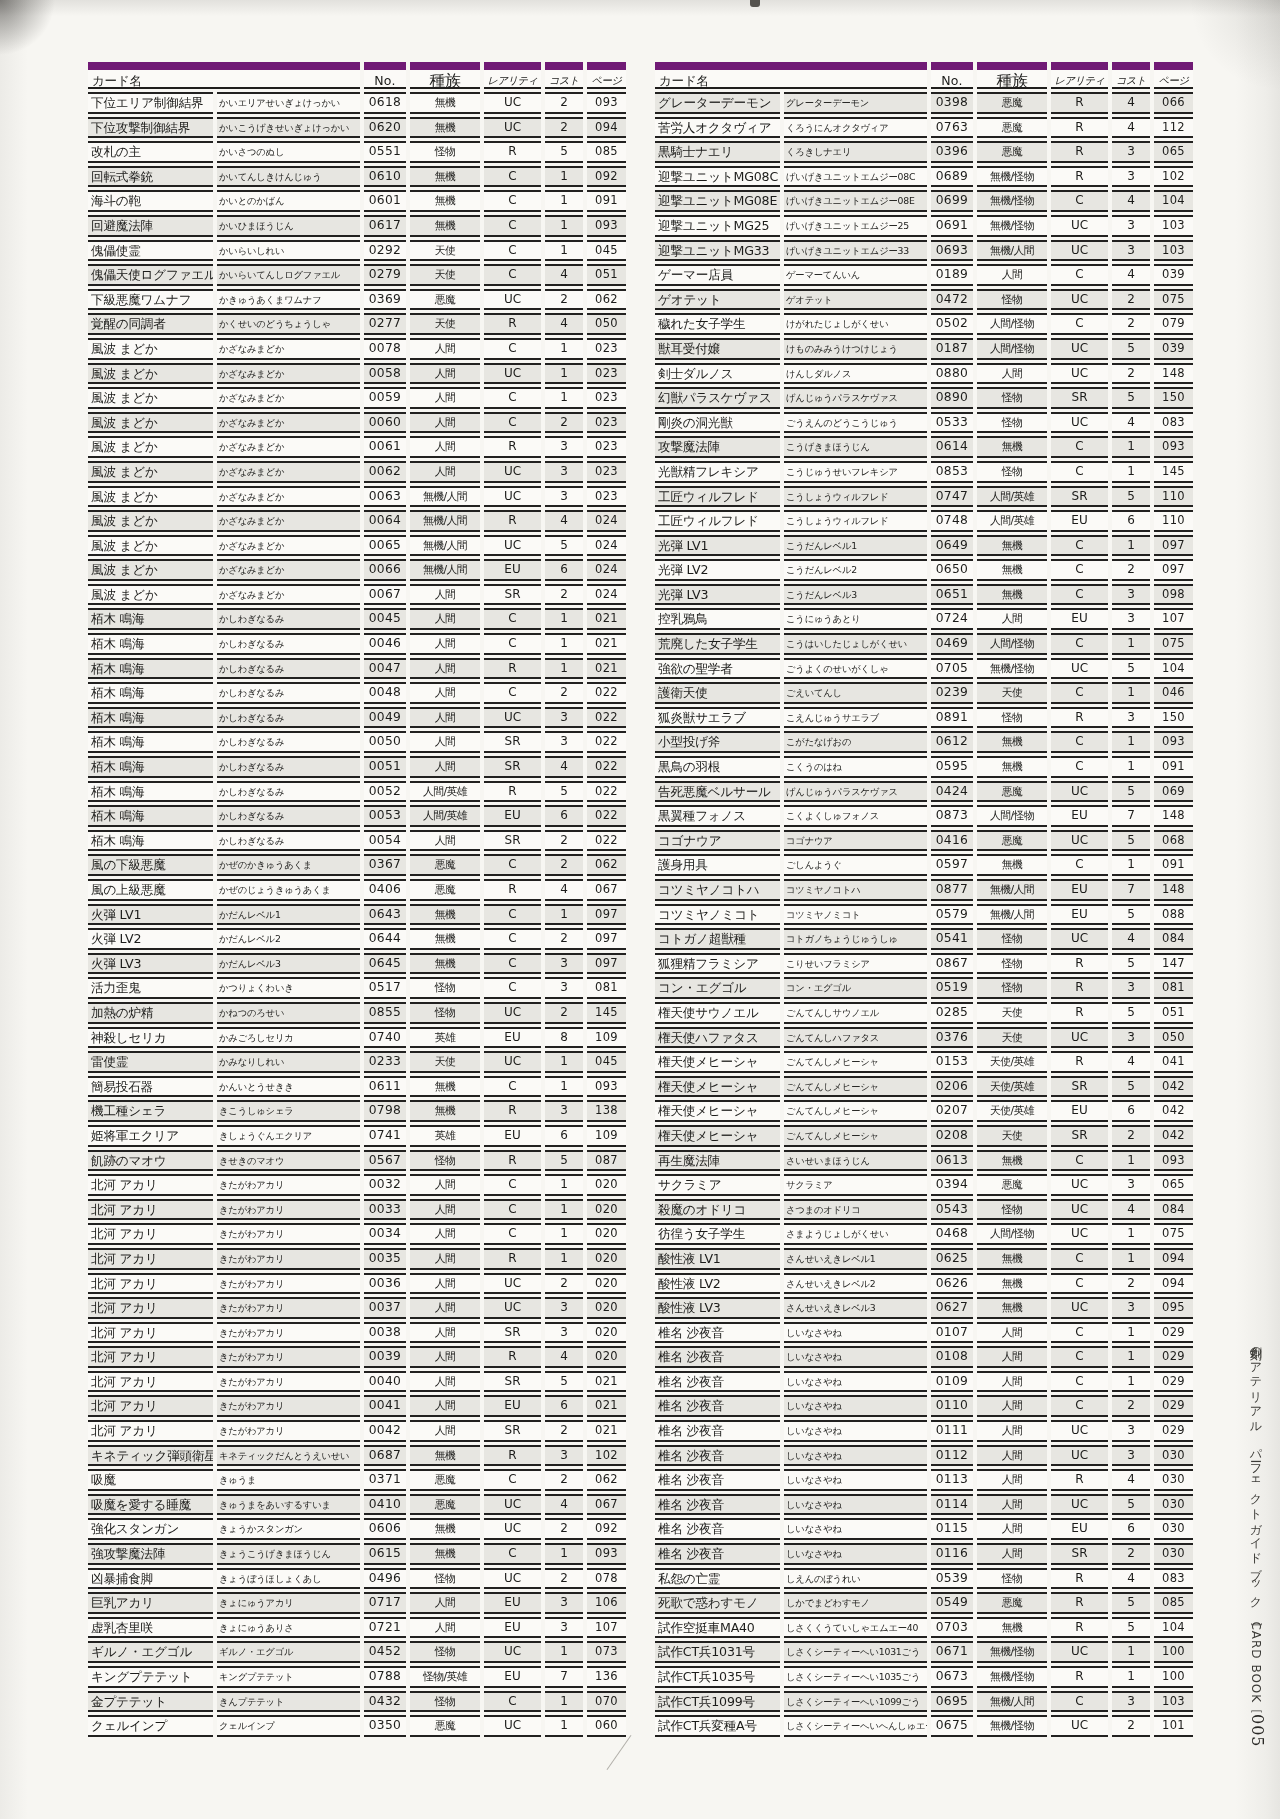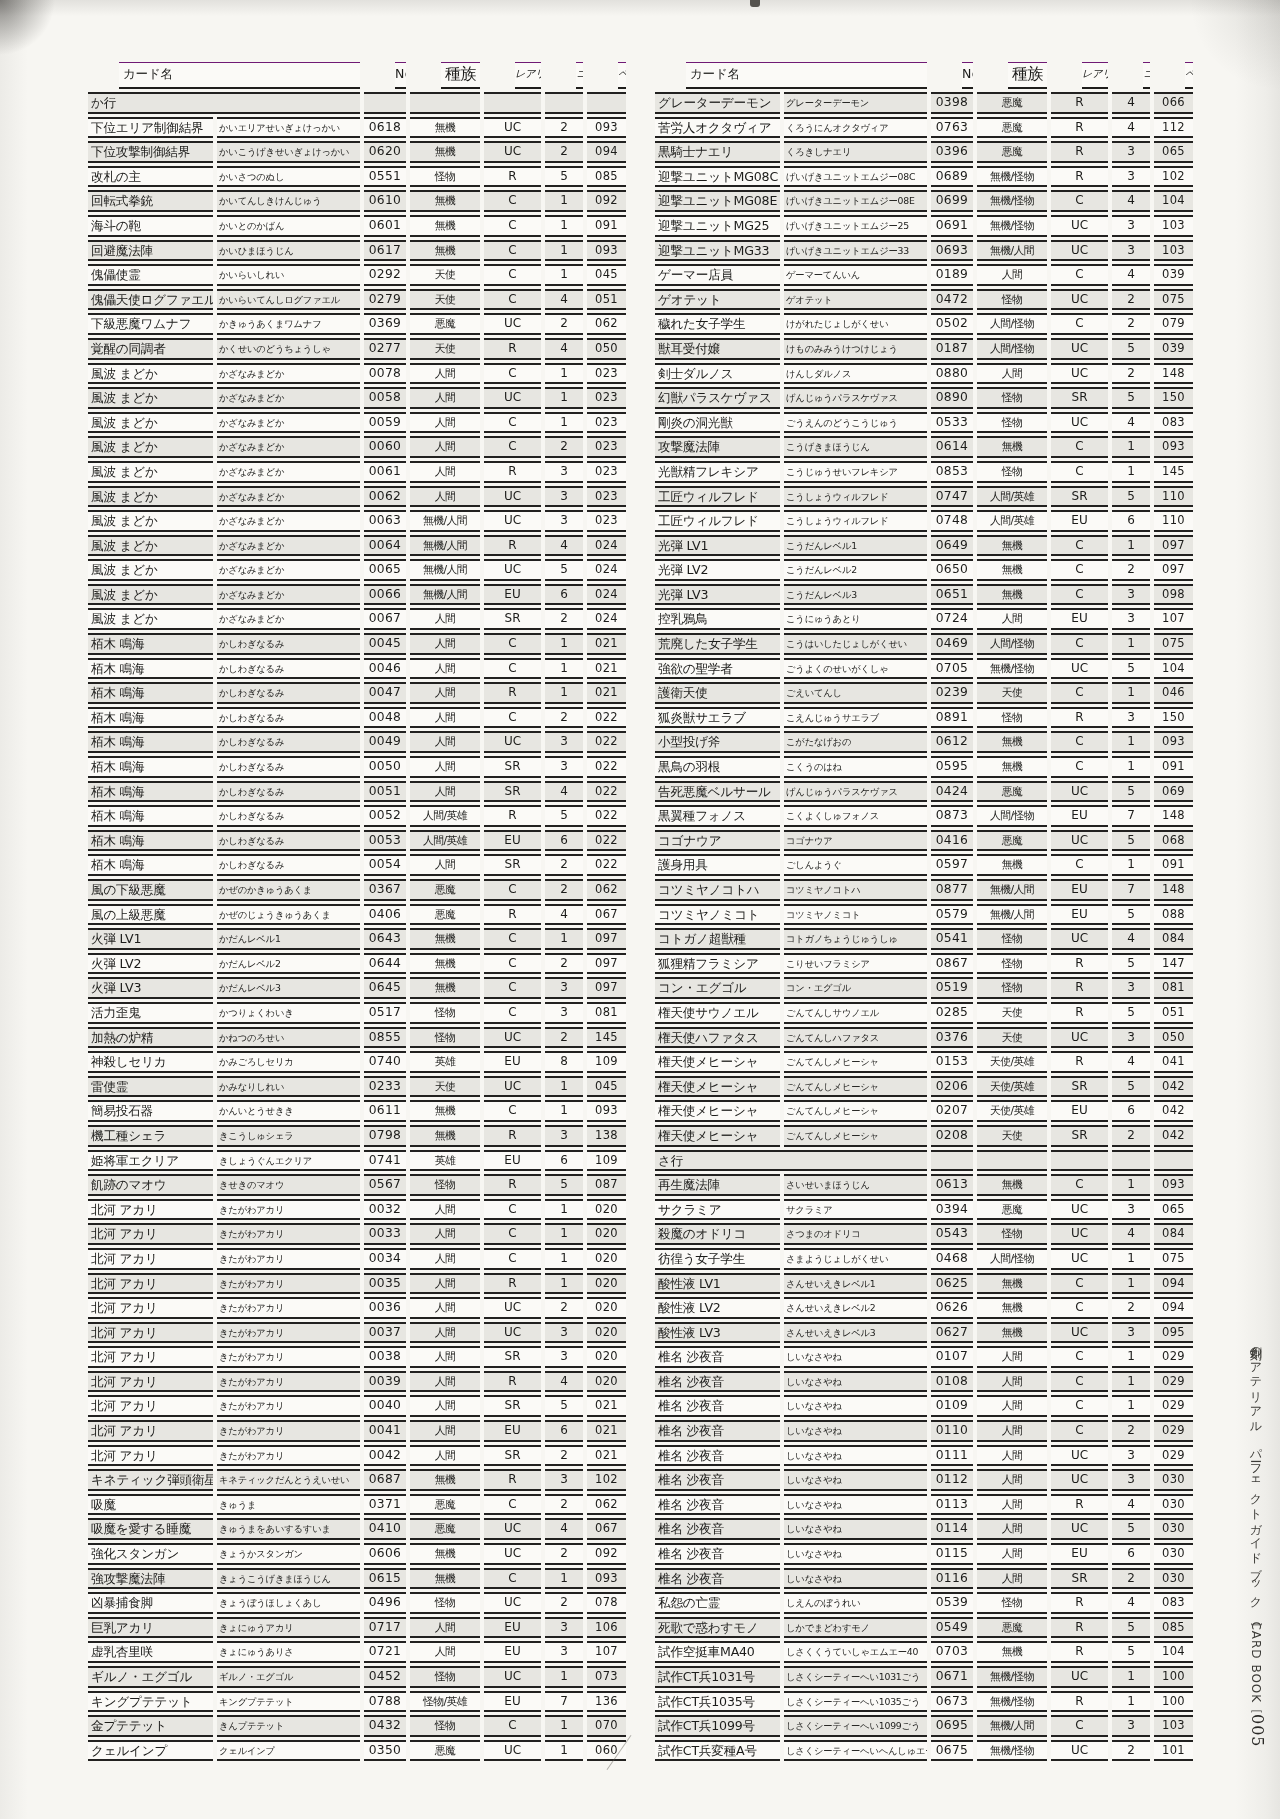--- a/index.html
+++ b/index.html
@@ -17,23 +17,23 @@
   #t-left{left:88px;}
   #t-right{left:655px;}
   .thead,.trow{
     display:grid;
     grid-template-columns:125px 143px 42px 70px 57px 38px 39px;
     column-gap:4px;
     margin-bottom:3px;
   }
   .thead>div{
     box-sizing:border-box;height:27px;line-height:21px;
-    border-top:1px solid #701a75;border-bottom:2px solid #1f1e1c;
+    border-top:8px solid #701a75;border-bottom:2px solid #1f1e1c;
     background:#fbfaf7;font-size:12.5px;text-align:center;
-    overflow:hidden;white-space:nowrap;margin-left:31px;
+    overflow:hidden;white-space:nowrap;
   }
   .trow>div{
     box-sizing:border-box;height:21.6px;line-height:17px;
     border-top:2px solid #222120;border-bottom:2px solid #222120;
     background:#fbfaf7;overflow:hidden;white-space:nowrap;
   }
   .trow.grey>div{background:#e7e6e1;}
   .band{background-image:linear-gradient(rgba(72,70,62,.11),rgba(72,70,62,.11));}
   .c-span2{grid-column:1/3;}
   .c-name{font-size:12.6px;padding-left:3px;letter-spacing:-0.2px;}
@@ -66,28 +66,20 @@
 
 <div id="t-left" class="tablewrap">
     <div class="thead">
       <div class="c-name c-span2">カード名</div>
       <div class="c-no band">No.</div>
       <div class="c-race">種族</div>
       <div class="c-rarity band">レアリティ</div>
       <div class="c-cost">コスト</div>
       <div class="c-page band">ページ</div>
     </div>
-    <div class="trow grey">
-      <div class="c-sec c-span2">か行</div>
-      <div class="c-no band"></div>
-      <div class="c-race"></div>
-      <div class="c-rarity band"></div>
-      <div class="c-cost"></div>
-      <div class="c-page band"></div>
-    </div>
     <div class="trow">
       <div class="c-name">下位エリア制御結界</div>
       <div class="c-kana">かいエリアせいぎょけっかい</div>
       <div class="c-no band">0618</div>
       <div class="c-race">無機</div>
       <div class="c-rarity band">UC</div>
       <div class="c-cost">2</div>
       <div class="c-page band">093</div>
     </div>
     <div class="trow grey">
@@ -1075,28 +1067,20 @@
     <div class="trow grey">
       <div class="c-name">権天使メヒーシャ</div>
       <div class="c-kana">ごんてんしメヒーシャ</div>
       <div class="c-no band">0208</div>
       <div class="c-race">天使</div>
       <div class="c-rarity band">SR</div>
       <div class="c-cost">2</div>
       <div class="c-page band">042</div>
     </div>
     <div class="trow grey">
-      <div class="c-sec c-span2">さ行</div>
-      <div class="c-no band"></div>
-      <div class="c-race"></div>
-      <div class="c-rarity band"></div>
-      <div class="c-cost"></div>
-      <div class="c-page band"></div>
-    </div>
-    <div class="trow grey">
       <div class="c-name">再生魔法陣</div>
       <div class="c-kana">さいせいまほうじん</div>
       <div class="c-no band">0613</div>
       <div class="c-race">無機</div>
       <div class="c-rarity band">C</div>
       <div class="c-cost">1</div>
       <div class="c-page band">093</div>
     </div>
     <div class="trow">
       <div class="c-name">サクラミア</div>

